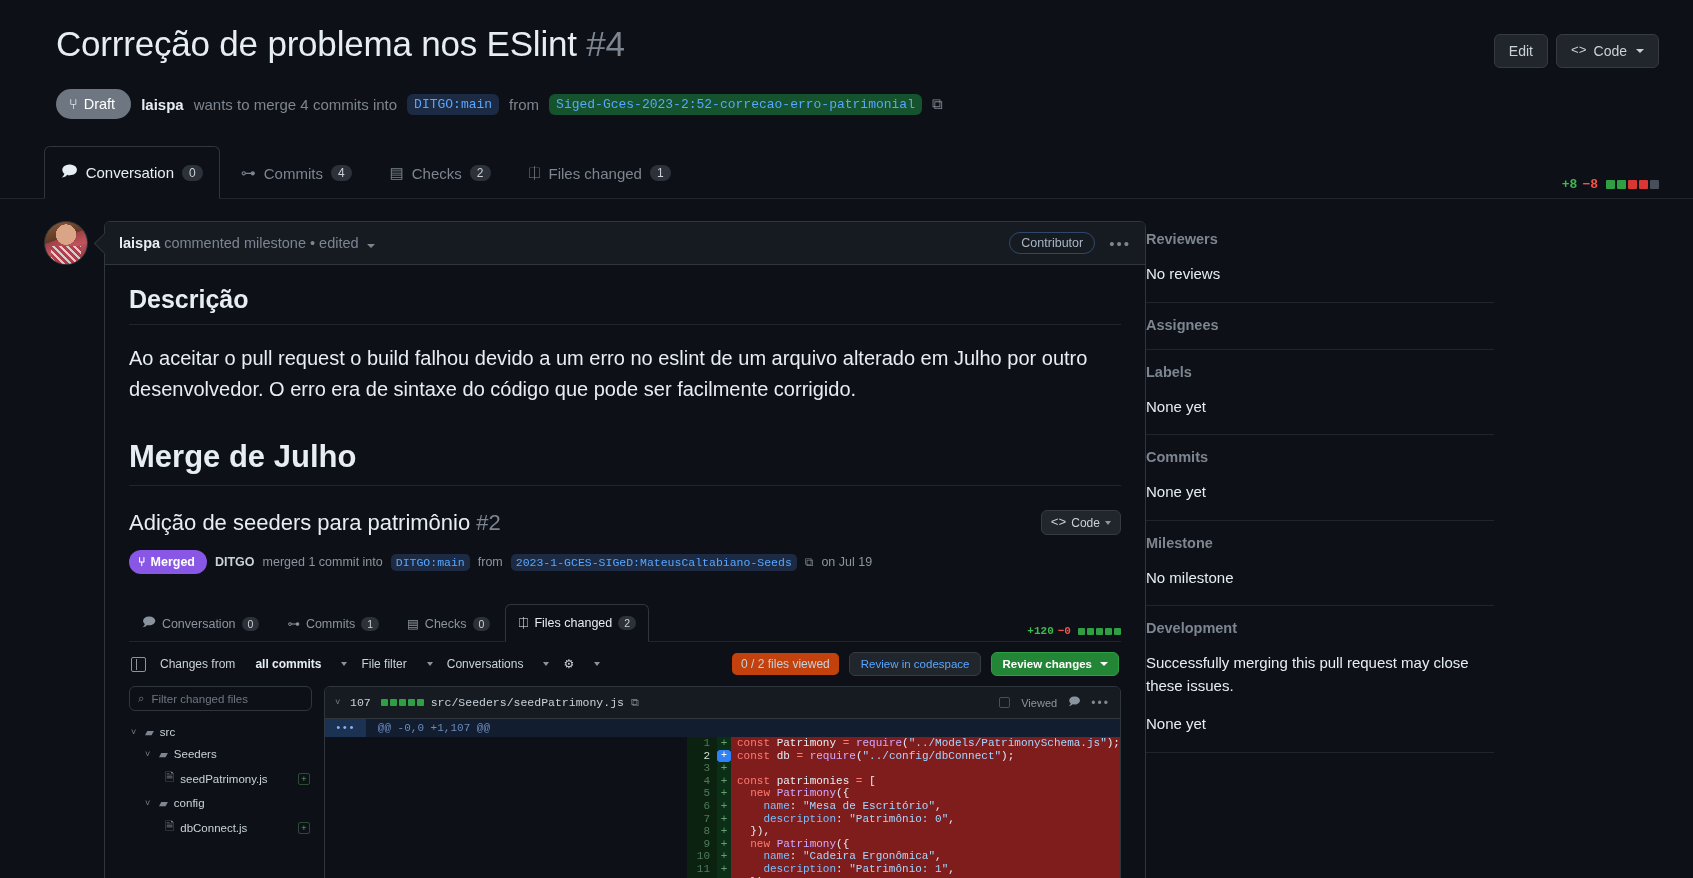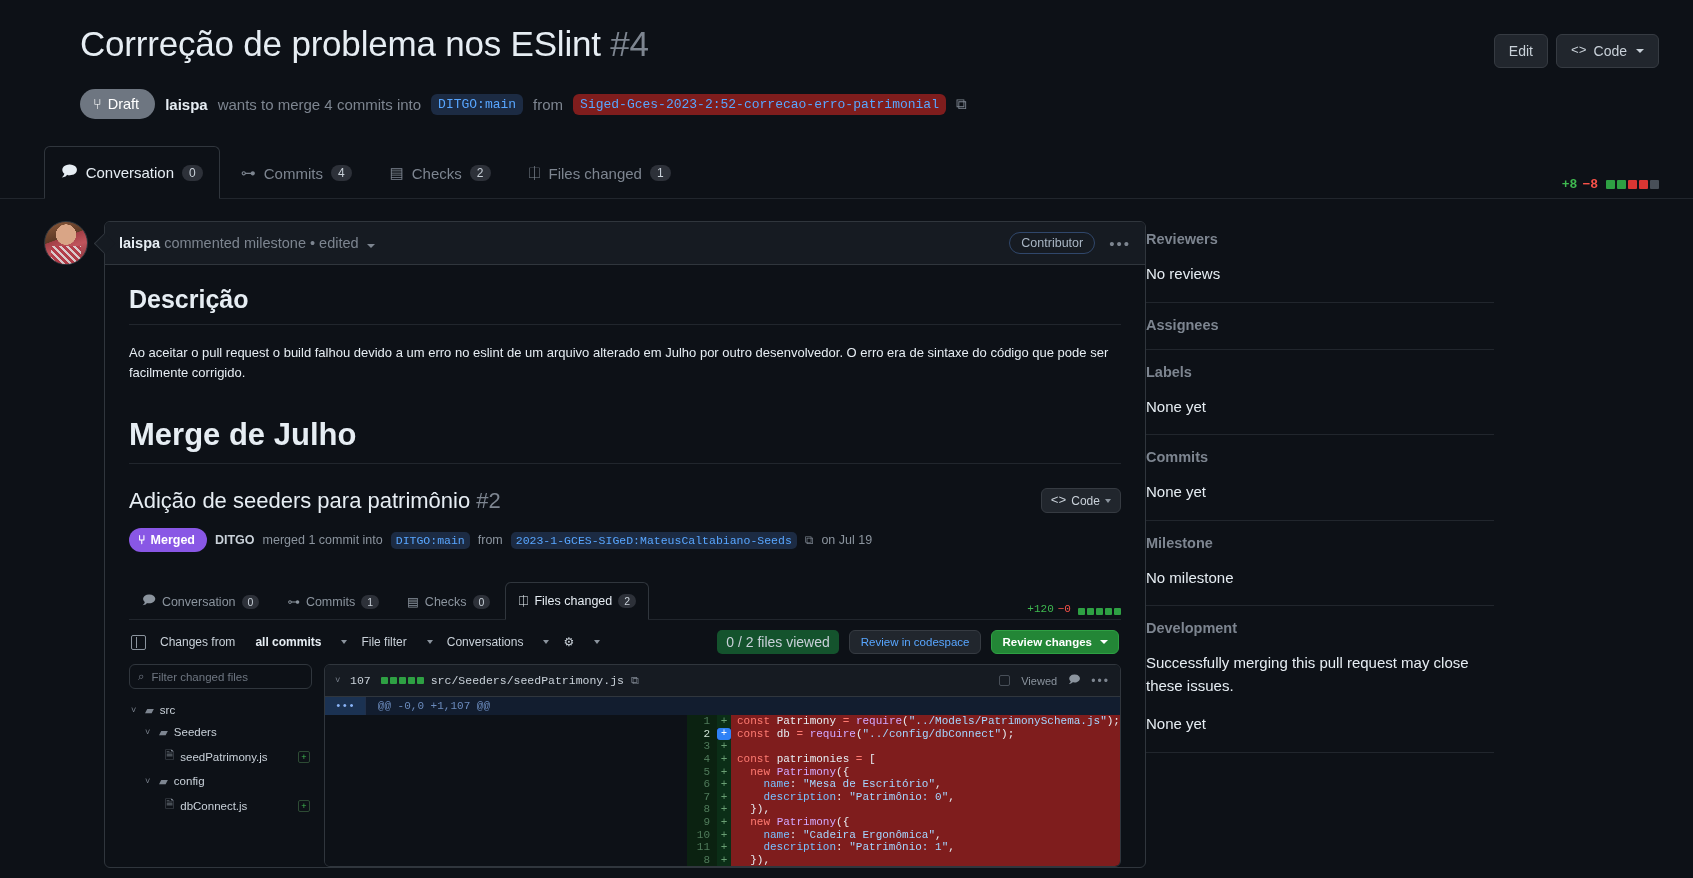--- a/index.html
+++ b/index.html
@@ -6,21 +6,21 @@
   html, body {
     width: 1693px; height: 878px;
     background: #0d1117;
     font-family: "Liberation Sans", sans-serif;
     color: #e6edf3;
     overflow: hidden;
   }
   .page { position: relative; width: 1693px; height: 878px; }
 
   
-  .pr-header { padding: 22px 34px 0 56px; margin-left: 24px; }
+  .pr-header { padding: 22px 34px 0 56px; }
   .title-row { display: flex; align-items: flex-start; justify-content: space-between; }
   .pr-title {
     font-size: 35px; font-weight: 400; line-height: 1.25;
     color: #e6edf3; letter-spacing: -0.2px;
   }
   .pr-number { color: #7d8590; font-weight: 400; }
   .header-actions { display: flex; gap: 8px; padding-top: 12px; }
   .btn {
     background: #21262d; border: 1px solid #363b42; color: #c9d1d9;
     border-radius: 6px; font-size: 14px; padding: 6px 14px;
@@ -35,21 +35,21 @@
   .draft-badge {
     background: #6e7681; color: #fff; border-radius: 18px;
     padding: 7px 16px 7px 13px; font-size: 14.5px; font-weight: 500;
     display: inline-flex; align-items: center; gap: 6px;
   }
   .author { color: #e6edf3; font-weight: 600; }
   .branch-chip {
     font-family: "Liberation Mono", monospace; font-size: 13px;
     background: #1c2b43; color: #58a6ff; border-radius: 6px; padding: 3px 7px;
   }
-  .branch-chip.head { background:#7f1d1d; }
+  .branch-chip.head { background:#14532d; }
   .copy-ic { color: #7d8590; font-size: 15px; cursor: pointer; }
 
   
   .tabs-wrap {
     margin-top: 26px; padding: 0 34px 0 44px;
     border-bottom: 1px solid #21262d; display: flex; align-items: flex-end;
     justify-content: space-between; position: relative;
   }
   .tabs { display: flex; gap: 4px; }
   .tab {
@@ -100,21 +100,21 @@
   .chev { border-top: 4px solid #7d8590; border-left: 4px solid transparent; border-right: 4px solid transparent; display:inline-block; margin-left:4px; }
   .head-right { display: flex; align-items: center; gap: 14px; }
   .contributor {
     border: 1px solid #30476b; border-radius: 20px; padding: 3px 11px;
     font-size: 12.5px; color: #a9b6c4;
   }
   .kebab { color: #7d8590; letter-spacing: 2px; font-size: 15px; cursor:pointer; }
 
   .comment-body { padding: 20px 24px 0 24px; }
   .h-desc { font-size: 25px; font-weight: 700; color:#e6edf3; padding-bottom: 10px; border-bottom: 1px solid #21262d; }
-  .para { font-size: 13px; line-height: 1.55; color: #e6edf3; margin-top: 18px; }
+  .para { font-size: 20px; line-height: 1.55; color: #e6edf3; margin-top: 18px; }
   .h-merge { font-size: 31px; font-weight: 700; margin-top: 34px; padding-bottom: 10px; border-bottom: 1px solid #21262d; }
 
   
   .embed { margin-top: 24px; }
   .embed-title-row { display:flex; align-items:flex-start; justify-content: space-between; }
   .embed-title { font-size: 22px; color: #e6edf3; }
   .embed-title .num { color: #7d8590; }
   .mini-btn {
     background:#21262d; border:1px solid #363b42; color:#c9d1d9; border-radius:6px;
     font-size:12px; padding:4px 9px; display:inline-flex; align-items:center; gap:5px; cursor:pointer;
@@ -125,33 +125,33 @@
     font-size:12.5px; font-weight:600; display:inline-flex; align-items:center; gap:5px;
   }
   .chip-sm { font-family:"Liberation Mono", monospace; font-size:11.5px; background:#1c2b43; color:#58a6ff; border-radius:5px; padding:2px 5px; }
 
   
   .inner-tabs { display:flex; align-items:flex-end; justify-content:space-between; margin-top:16px; border-bottom:1px solid #21262d; }
   .itabs { display:flex; gap:2px; }
   .itab { display:flex; align-items:center; gap:6px; padding:8px 12px; font-size:12.5px; color:#8b949e; border:1px solid transparent; border-bottom:none; border-radius:6px 6px 0 0; cursor:pointer; position:relative; top:1px; }
   .itab.active { color:#e6edf3; background:#0d1117; border-color:#30363d; border-bottom:1px solid #0d1117; }
   .itab .cnt { background:#2d3139; border-radius:20px; font-size:10.5px; padding:1px 6px; color:#c9d1d9; }
-  .idiffstat { display:flex; align-items:flex-end; gap:4px; font-size:11px; font-weight:400; padding-bottom:4px; font-family:"Liberation Mono", monospace;margin-top:35px;}
+  .idiffstat { display:flex; align-items:center; gap:4px; font-size:11px; font-weight:700; padding-bottom:4px; font-family:"Liberation Mono", monospace;margin-top:35px;}
   .blk.s { width:7px; height:7px; }
 
   
   .inner-tools { display:flex; align-items:center; justify-content:space-between; margin-top:10px; padding: 0 2px; }
   .tool-left { display:flex; align-items:center; gap:14px; font-size:12px; color:#c9d1d9; }
   .sq-ic { width:15px; height:15px; border:1.4px solid #8b949e; border-radius:2px; display:inline-block; position:relative; }
   .sq-ic::after{content:"";position:absolute;left:4px;top:1px;bottom:1px;width:1.4px;background:#8b949e;}
   .tool-link { color:#c9d1d9; cursor:pointer; display:inline-flex; align-items:center; gap:20px; }
   .tool-link b { color:#e6edf3; }
   .caret-sm { border-top:4px solid #8b949e; border-left:3.5px solid transparent; border-right:3.5px solid transparent; display:inline-block; }
   .tool-right { display:flex; align-items:center; gap:10px; }
-  .viewed-box { font-size:14px; color:#c9d1d9; background:#14532d; border-radius:5px; padding:4px 9px; }
+  .viewed-box { font-size:12px; color:#c9d1d9; background:#c2410c; border-radius:5px; padding:4px 9px; }
   .btn-codespace { background:#21262d; border:1px solid #363b42; color:#58a6ff; border-radius:6px; font-size:11.5px; padding:5px 11px; cursor:pointer; }
   .btn-review { background:#238636; border:1px solid #2ea043; color:#fff; border-radius:6px; font-size:11.5px; padding:5px 10px; display:inline-flex; align-items:center; gap:8px; cursor:pointer; font-weight:600;}
   .btn-review .caret { border-top:4px solid #fff; border-left:4px solid transparent; border-right:4px solid transparent; display:inline-block; }
 
   
   .diff-area { display:flex; gap:12px; margin-top:10px; }
   .file-tree { width:183px; flex:none; }
   .filter-box {
     border:1px solid #30363d; border-radius:6px; background:#0d1117; padding:5px 8px;
     display:flex; align-items:center; gap:7px; font-size:11.5px; color:#6e7681;

